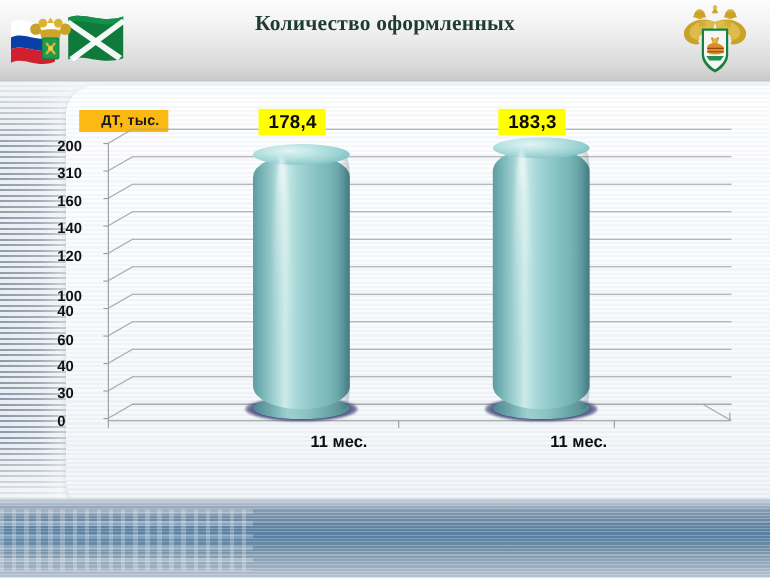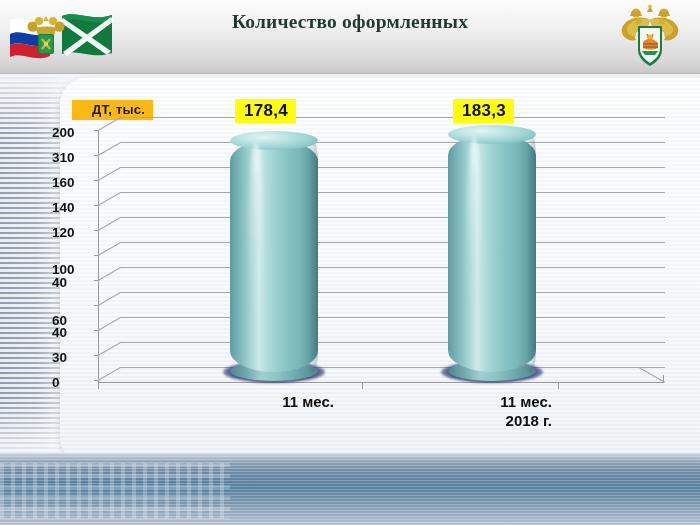--- a/index.html
+++ b/index.html
@@ -464,21 +464,21 @@
     <div class="axis-title">ДТ, тыс.</div>
 
     <div class="ytick-wrap">
       <div class="ytick" style="top:48px">200</div>
       <div class="ytick" style="top:73px">310</div>
       <div class="ytick" style="top:98px">160</div>
       <div class="ytick" style="top:123px">140</div>
       <div class="ytick" style="top:148px">120</div>
       <div class="ytick" style="top:185px">100</div>
       <div class="ytick" style="top:198px">40</div>
-      <div class="ytick" style="top:236px">60</div>
+      <div class="ytick" style="top:225px">60</div>
       <div class="ytick" style="top:248px">40</div>
       <div class="ytick" style="top:273px">30</div>
       <div class="ytick" style="top:298px">0</div>
     </div>
 
     <div class="plot">
 
       <div class="axis-vert" style="top:52px; height:252px;"></div>
 
       <div class="ytick-mark" style="left:-4px; top:52px"></div>
@@ -545,21 +545,20 @@
       </div>
 
       <div class="datalabel" style="left:137px; top:21px;">178,4</div>
       <div class="datalabel" style="left:355px; top:21px;">183,3</div>
 
       <div class="catlabel" style="left:116px; top:314px; width:120px;">
         <div>11 мес.</div>
       </div>
       <div class="catlabel" style="left:334px; top:314px; width:120px;">
         <div>11 мес.</div>
-        <div>2018 г.</div>
       </div>
 
     </div>
   </div>
 
   <div class="bg-bottom-band"></div>
   <div class="bg-bottom-stripes"></div>
   <div class="bg-bottom-dots"></div>
 
 </div>

